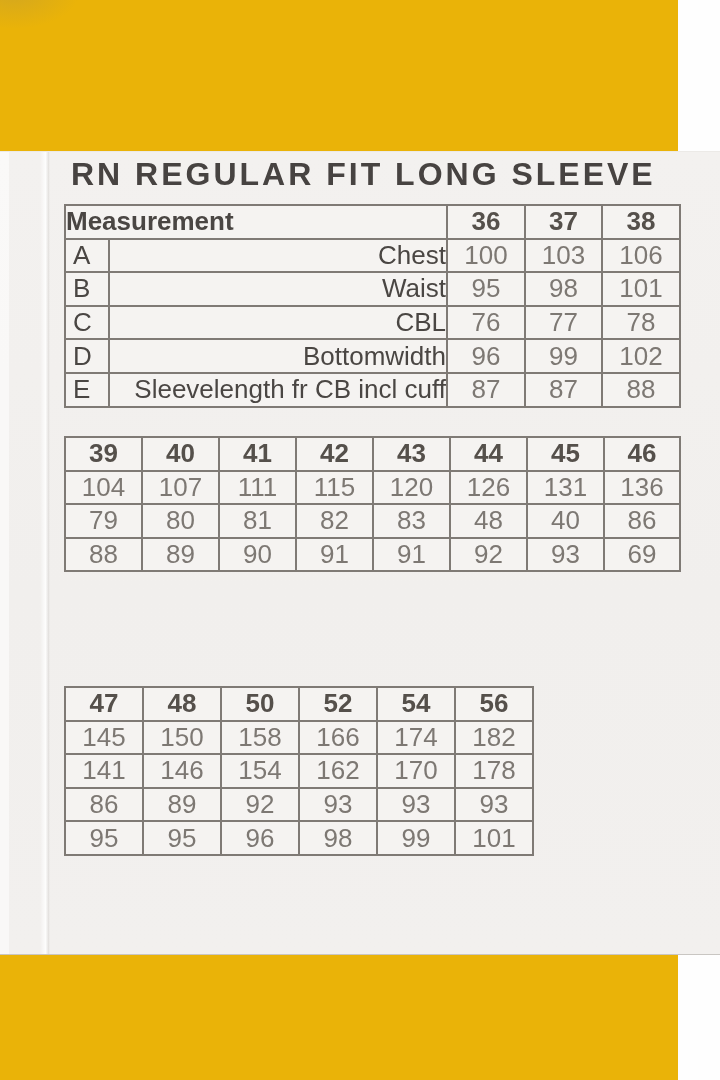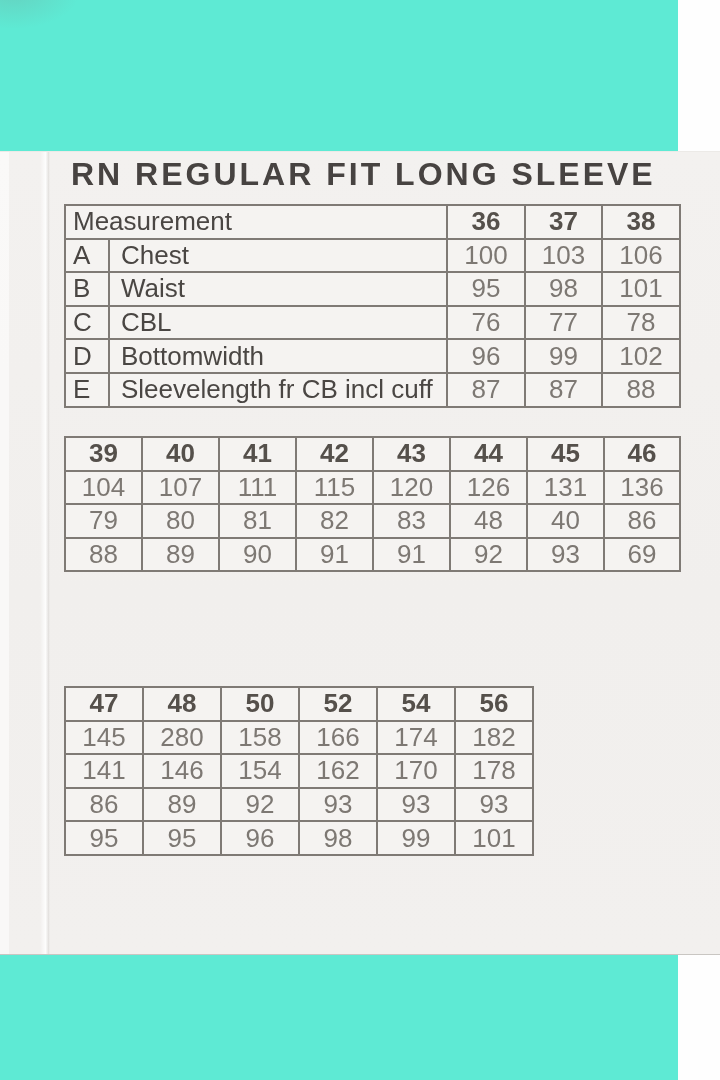--- a/index.html
+++ b/index.html
@@ -6,21 +6,21 @@
   body {
     width: 720px; height: 1080px;
     font-family: "Liberation Sans", sans-serif;
     background: #fefefe;
     position: relative;
     overflow: hidden;
   }
   .screen {
     position: absolute; left: 0; top: 0;
     width: 678px; height: 1080px;
-    background: #5eead4;
+    background: #eab308;
   }
   .corner-smudge {
     position: absolute; left: -25px; top: -28px;
     width: 110px; height: 60px;
     background: radial-gradient(ellipse at 35% 35%, rgba(125,122,118,0.20), transparent 65%);
     pointer-events: none;
   }
   .card {
     position: absolute; left: 0; top: 151px;
     width: 720px; height: 802px;
@@ -61,26 +61,27 @@
     white-space: nowrap;
     overflow: hidden;
   }
   .size-table tr { height: 33.6px; }
   .size-table td.size-h { font-weight: bold; color: #55504b; }
   .size-table td.letter {
     text-align: left; padding-left: 7px;
     color: #4a4643;
   }
   .size-table td.label {
-    text-align: left; padding-left: 11px;
+    text-align: right; padding-left: 11px;
     color: #4a4643;
   }
   .size-table td.meas-h {
-    text-align: left; padding-left: 7px;
+    text-align: left; 
     color: #4a4643;
+    font-weight: bold;
   }
   #table1 { left: 64px; top: 204px; width: 615px; }
   #table2 { left: 64px; top: 436px; width: 615px; }
   #table3 { left: 64px; top: 662px; width: 468px; margin-top: 24px; }
 </style>
 </head>
 <body>
 
 <div class="screen">
   <div class="corner-smudge"></div>
@@ -213,21 +214,21 @@
         <tr>
       <td class="size-h">47</td>
       <td class="size-h">48</td>
       <td class="size-h">50</td>
       <td class="size-h">52</td>
       <td class="size-h">54</td>
       <td class="size-h">56</td>
     </tr>
     <tr>
       <td>145</td>
-      <td>280</td>
+      <td>150</td>
       <td>158</td>
       <td>166</td>
       <td>174</td>
       <td>182</td>
     </tr>
     <tr>
       <td>141</td>
       <td>146</td>
       <td>154</td>
       <td>162</td>

